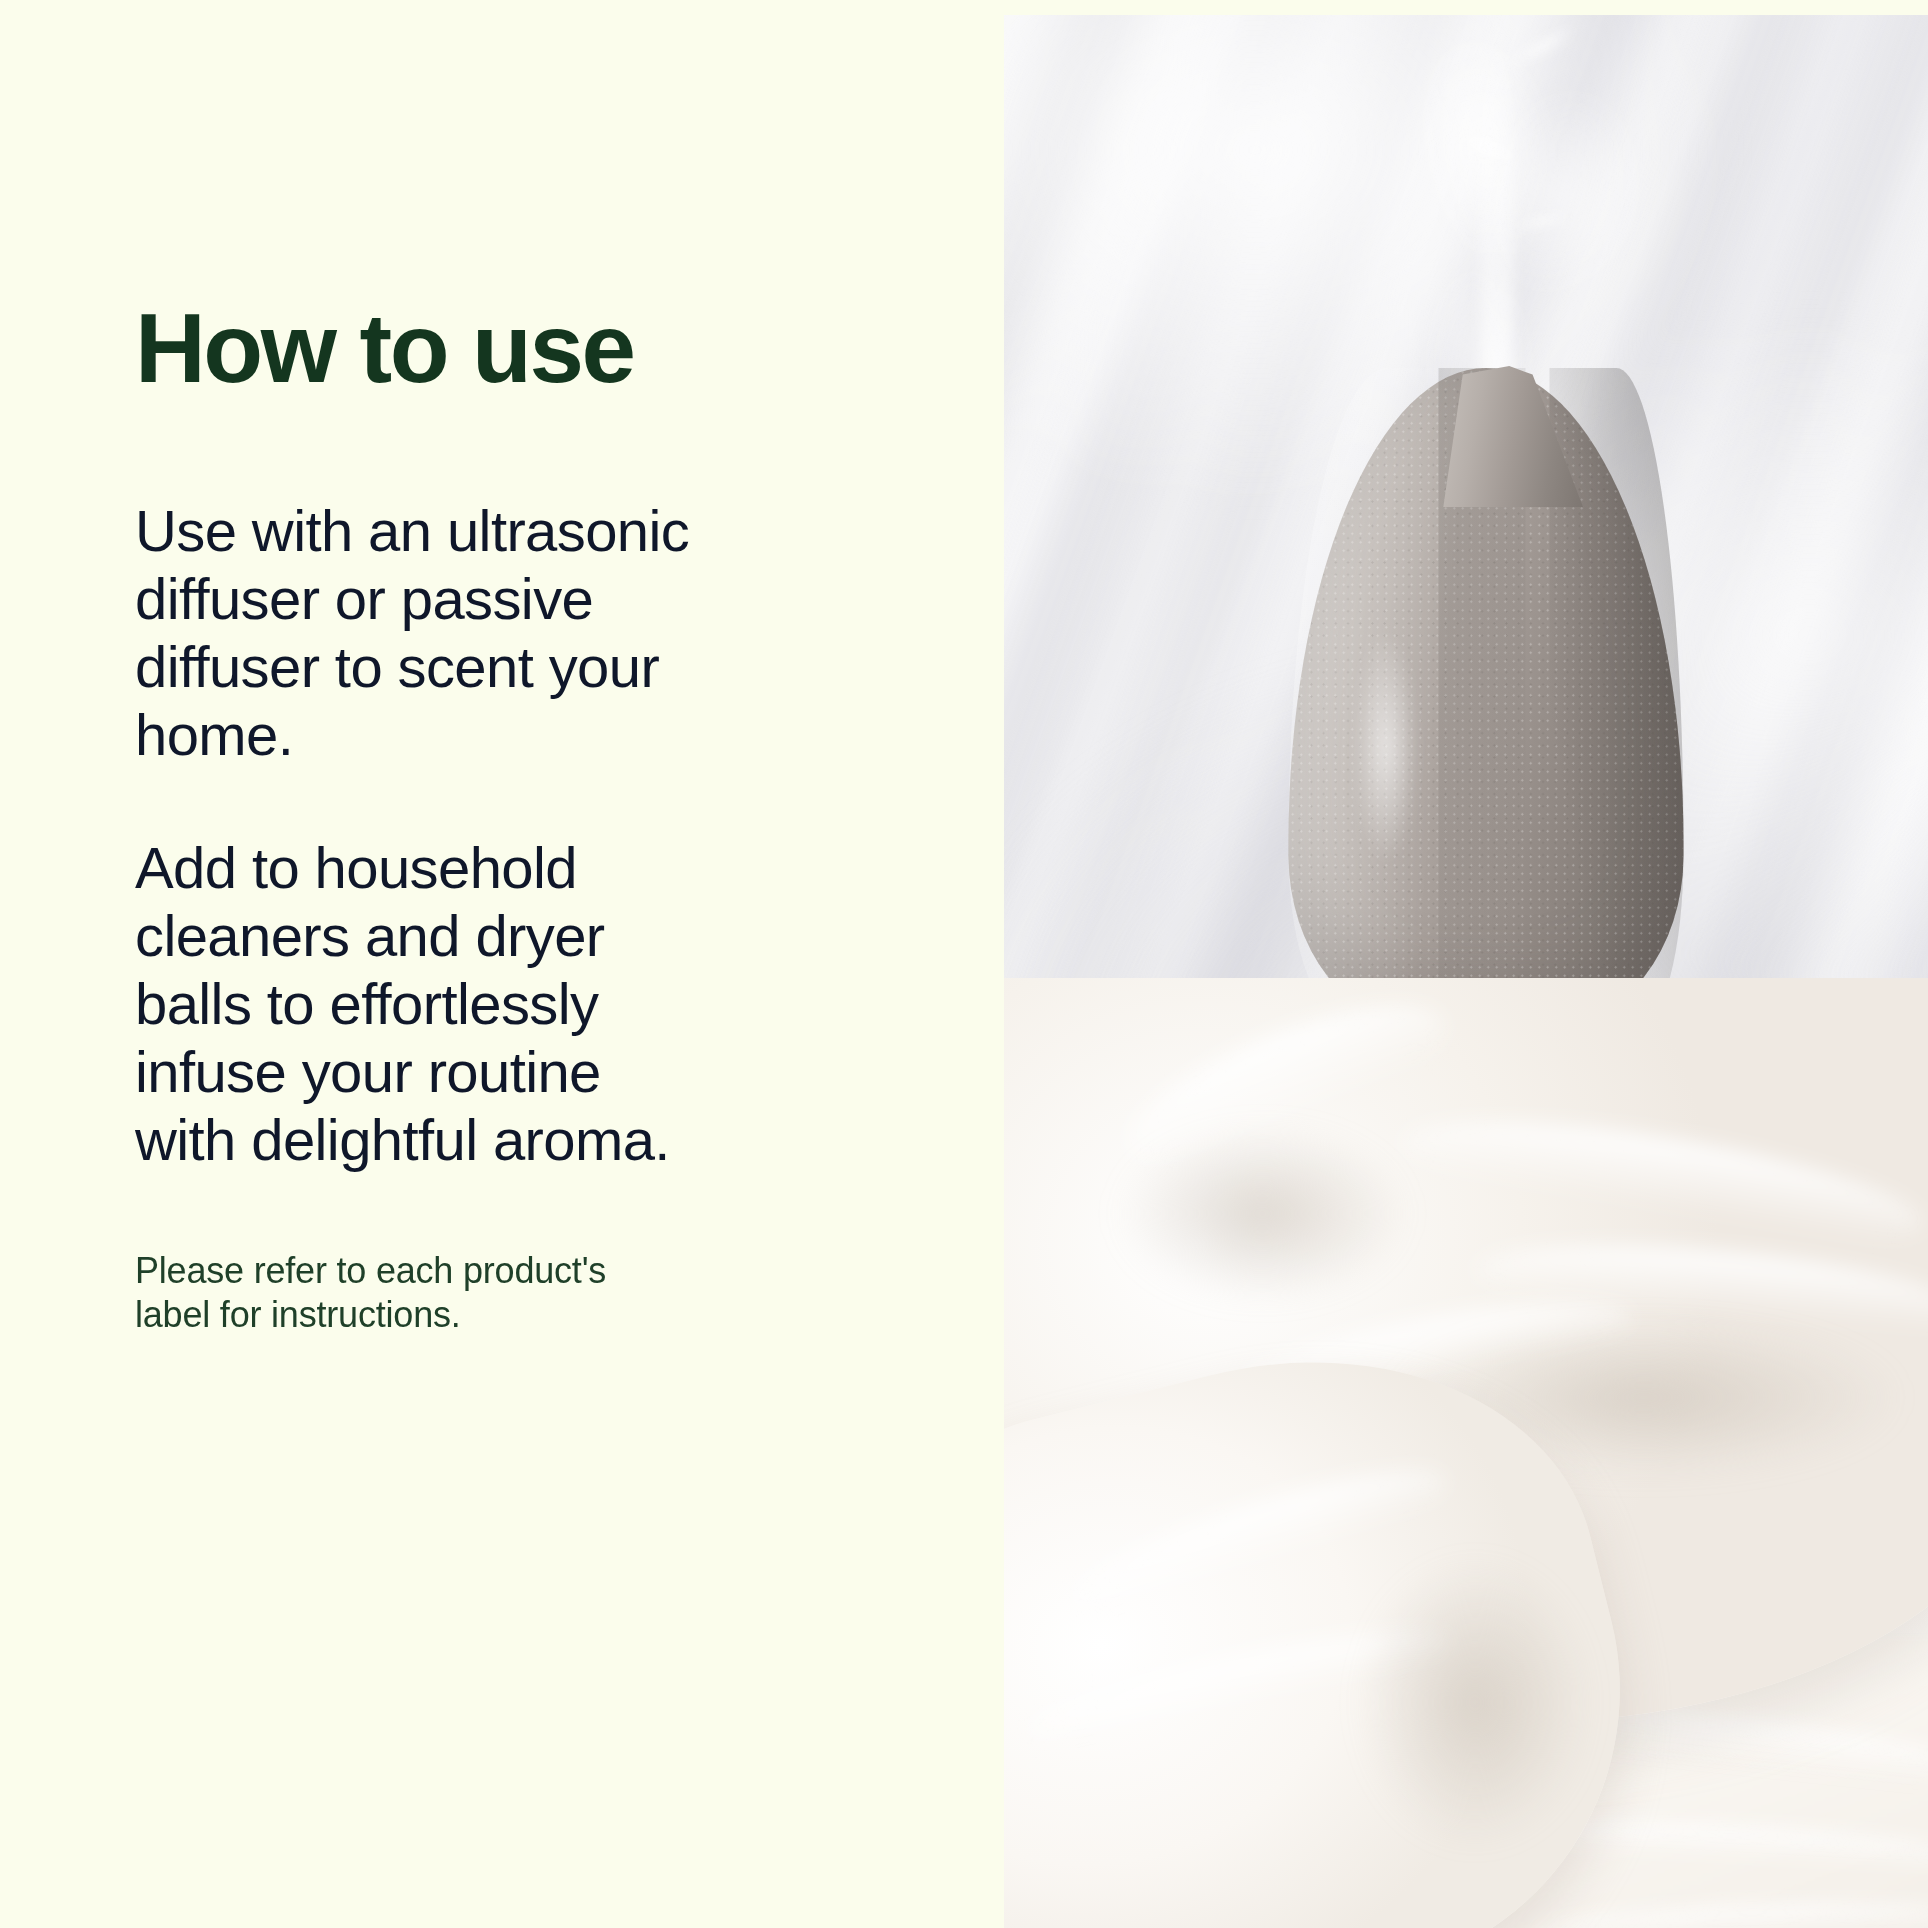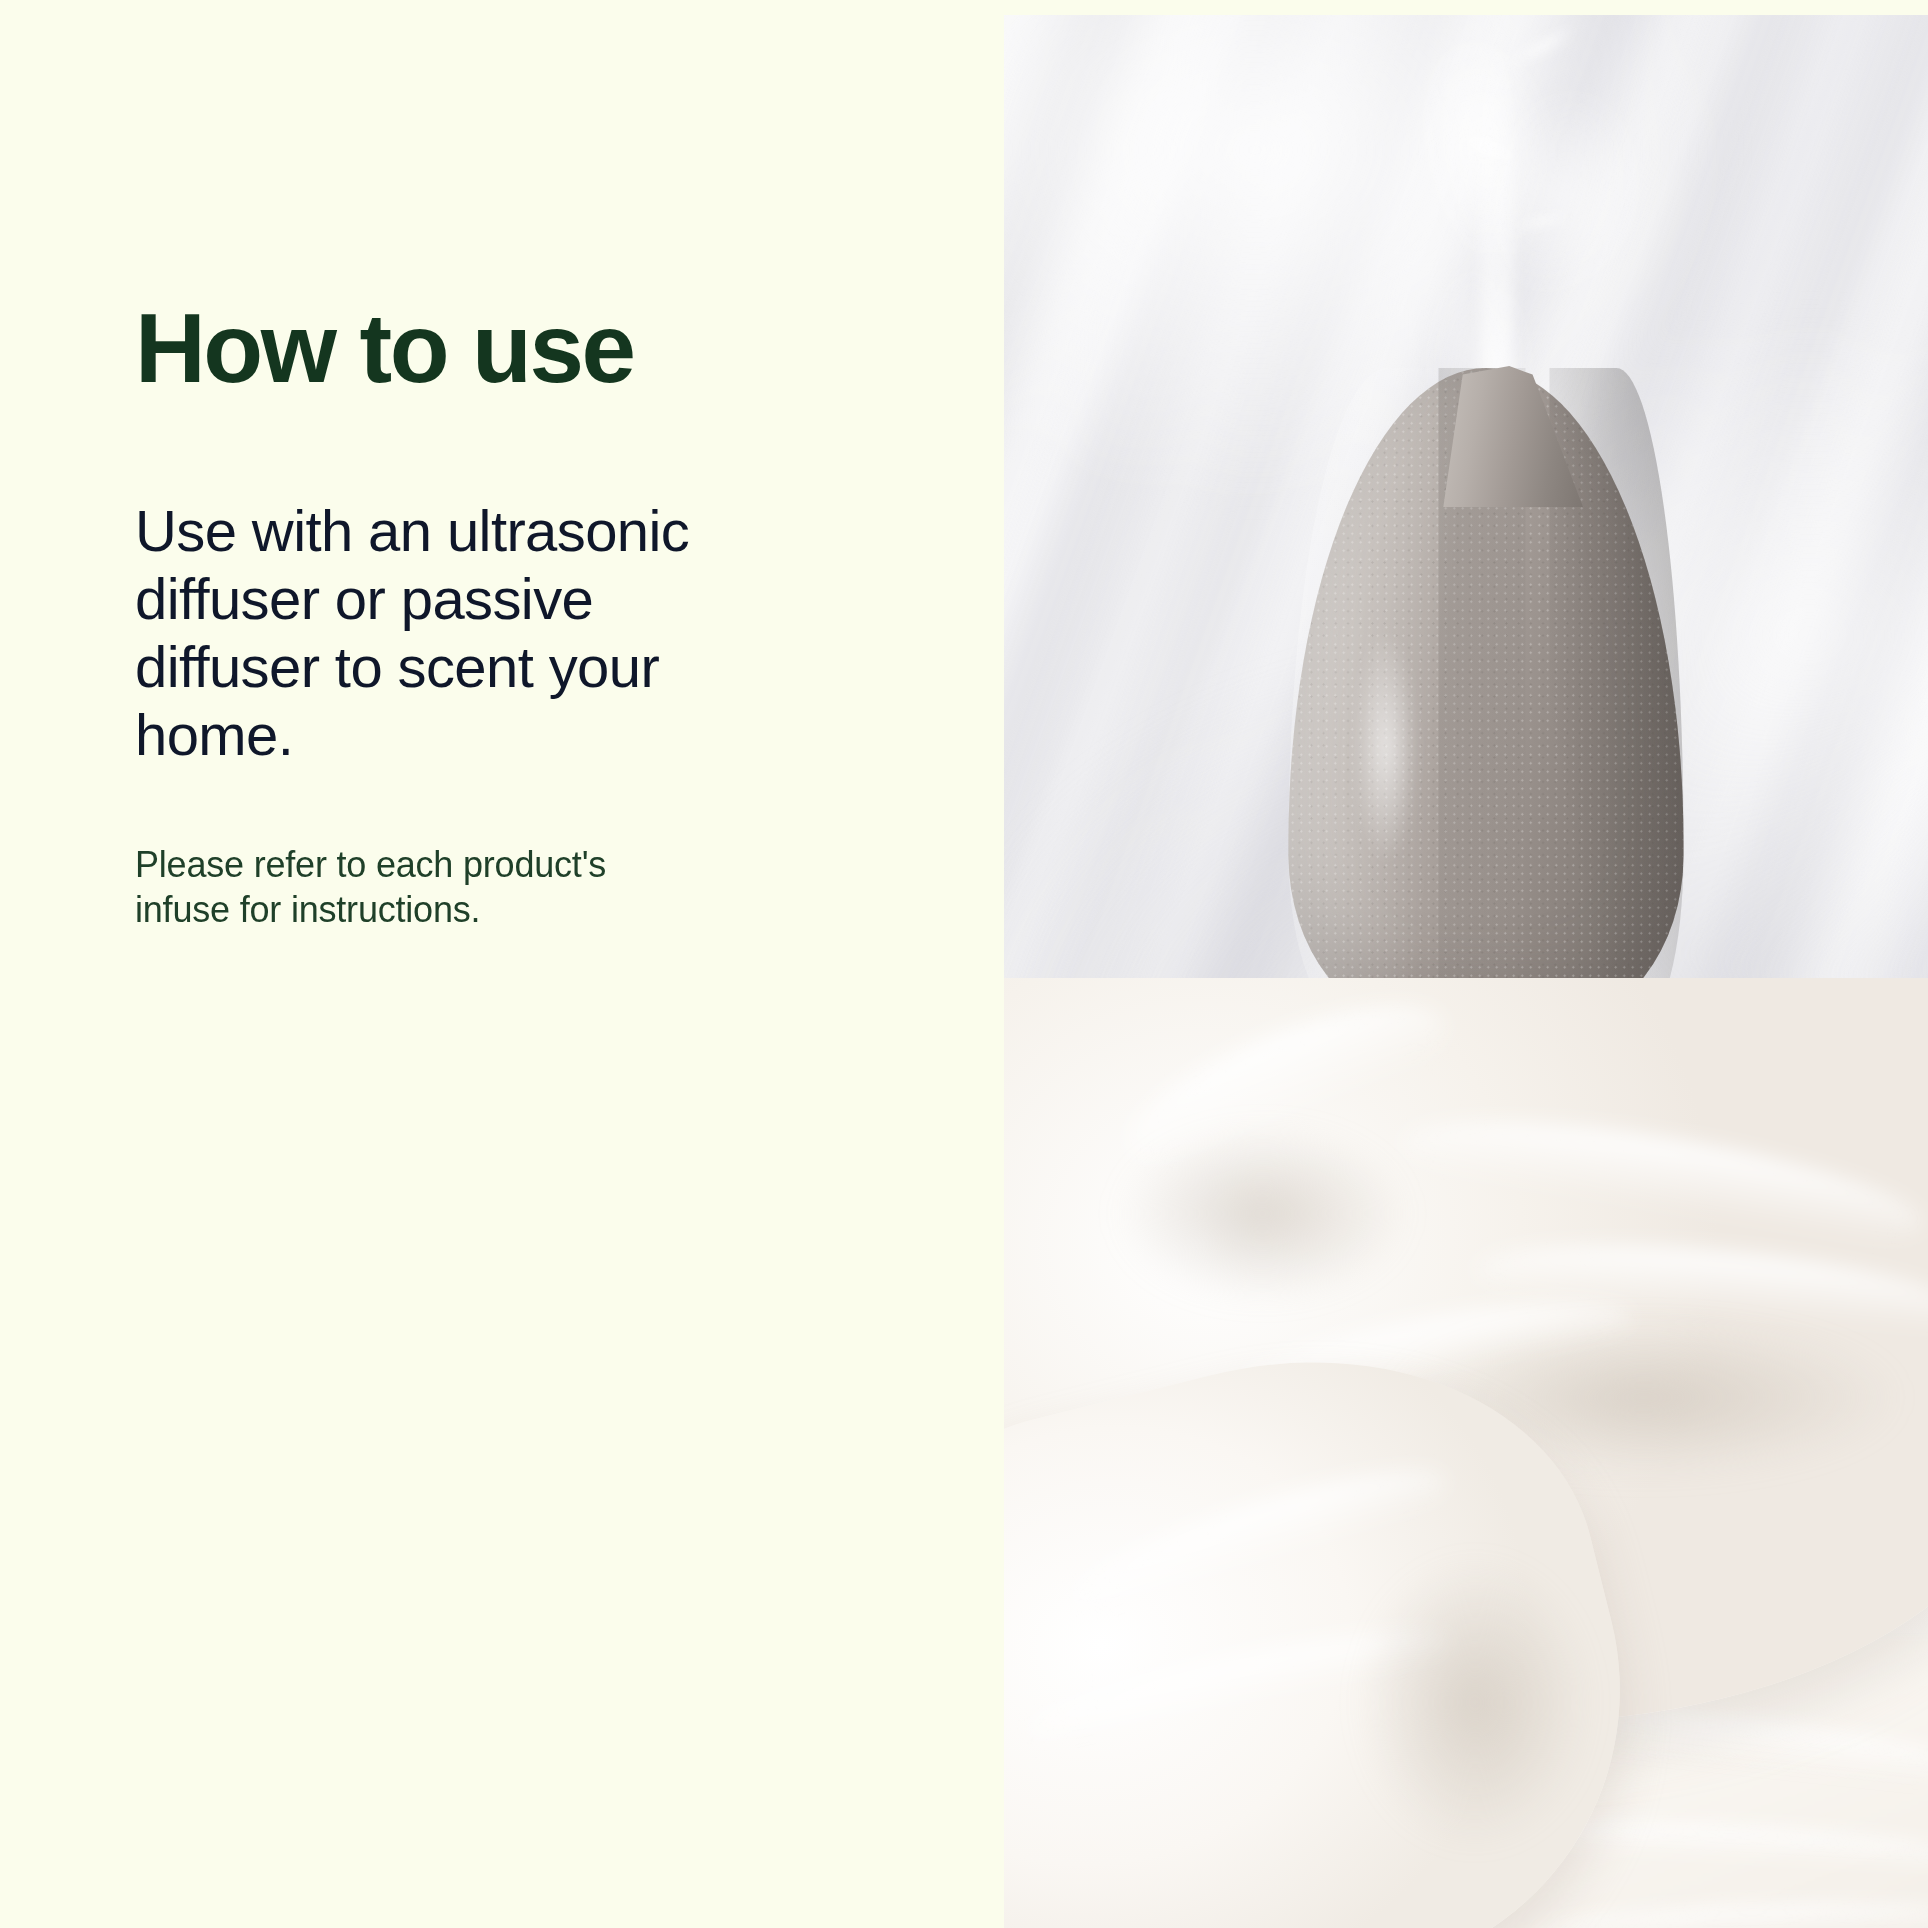--- a/index.html
+++ b/index.html
@@ -225,22 +225,23 @@
 <body>
 
 <div class="card">
 
   <section class="copy-panel">
 
     <h1 class="headline">How to use</h1>
 
     <p class="para para-1">Use with an ultrasonic diffuser or passive diffuser to scent your home.</p>
 
-
-    <p class="footnote">Please refer to each product's infuse for instructions.</p>
+    <p class="para para-2">Add to household cleaners and dryer balls to effortlessly infuse your routine with delightful aroma.</p>
+
+    <p class="footnote">Please refer to each product's label for instructions.</p>
 
   </section>
 
   <section class="media-col">
 
     <figure class="photo photo-top">
       <div class="diffuser-scene">
         <div class="backdrop-folds"></div>
         <div class="backdrop-sheen"></div>
 

